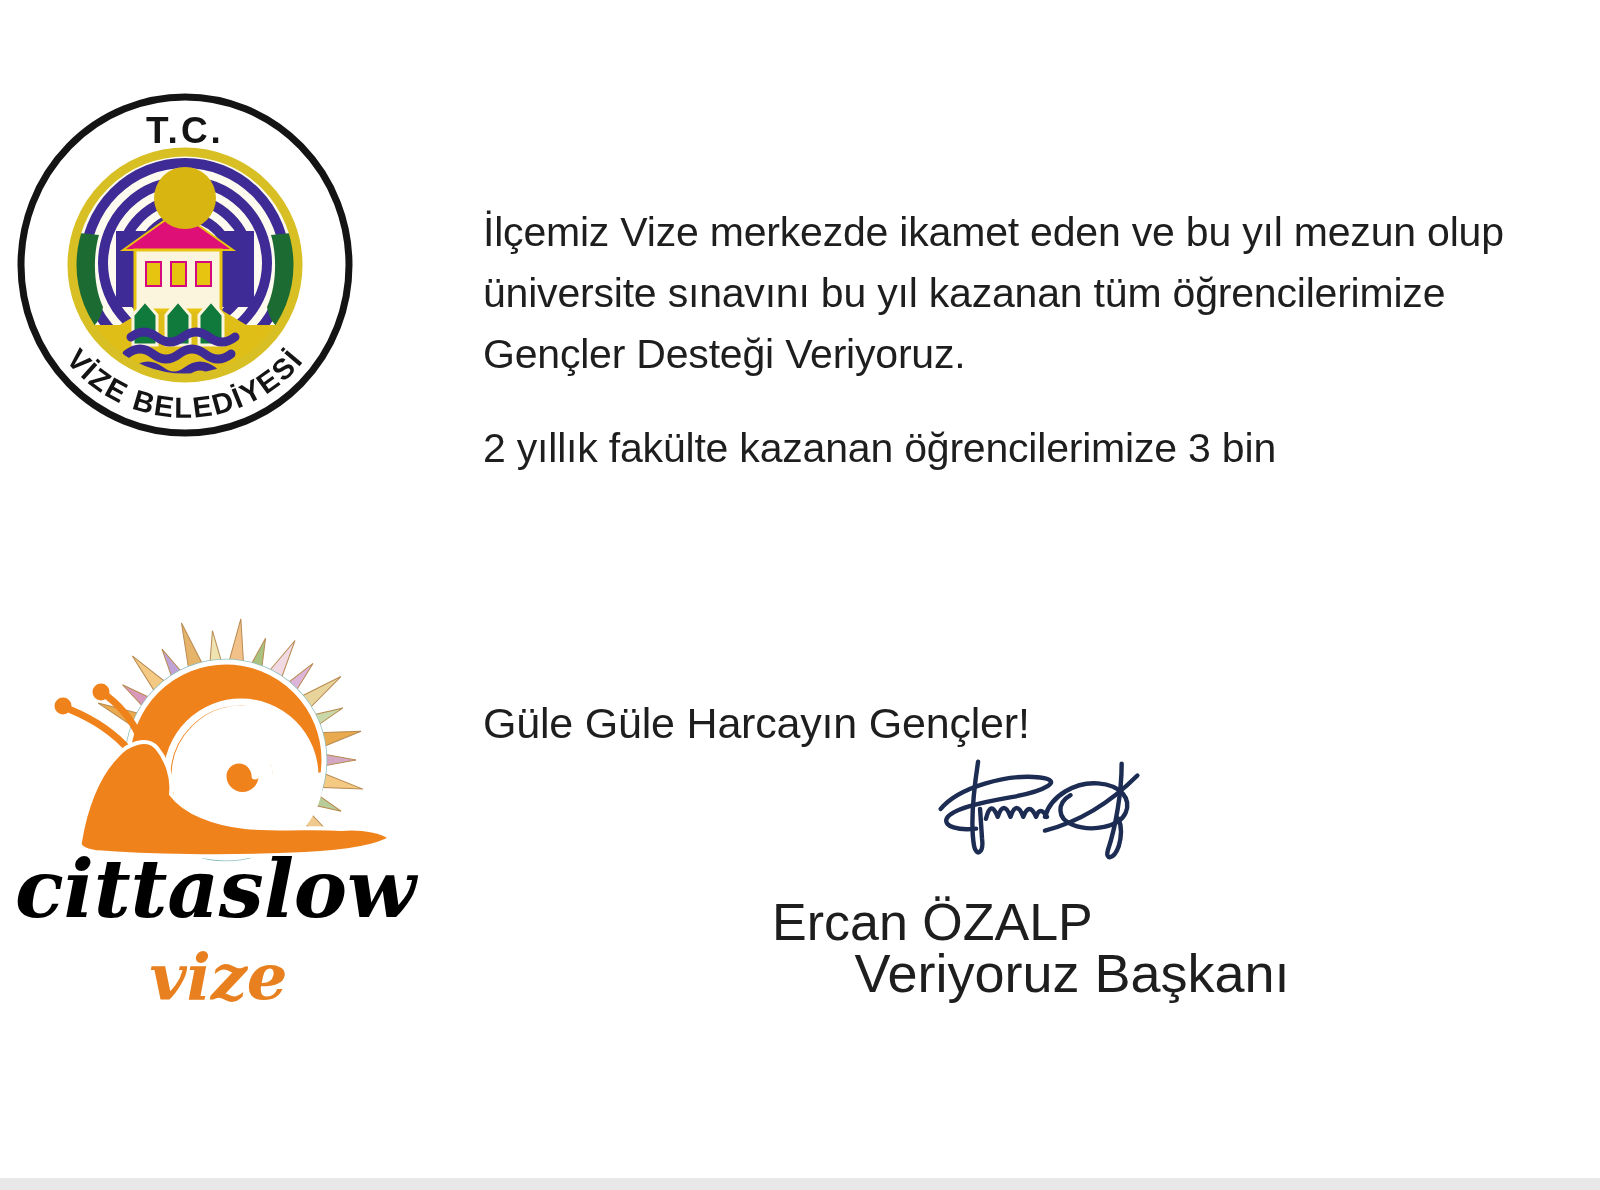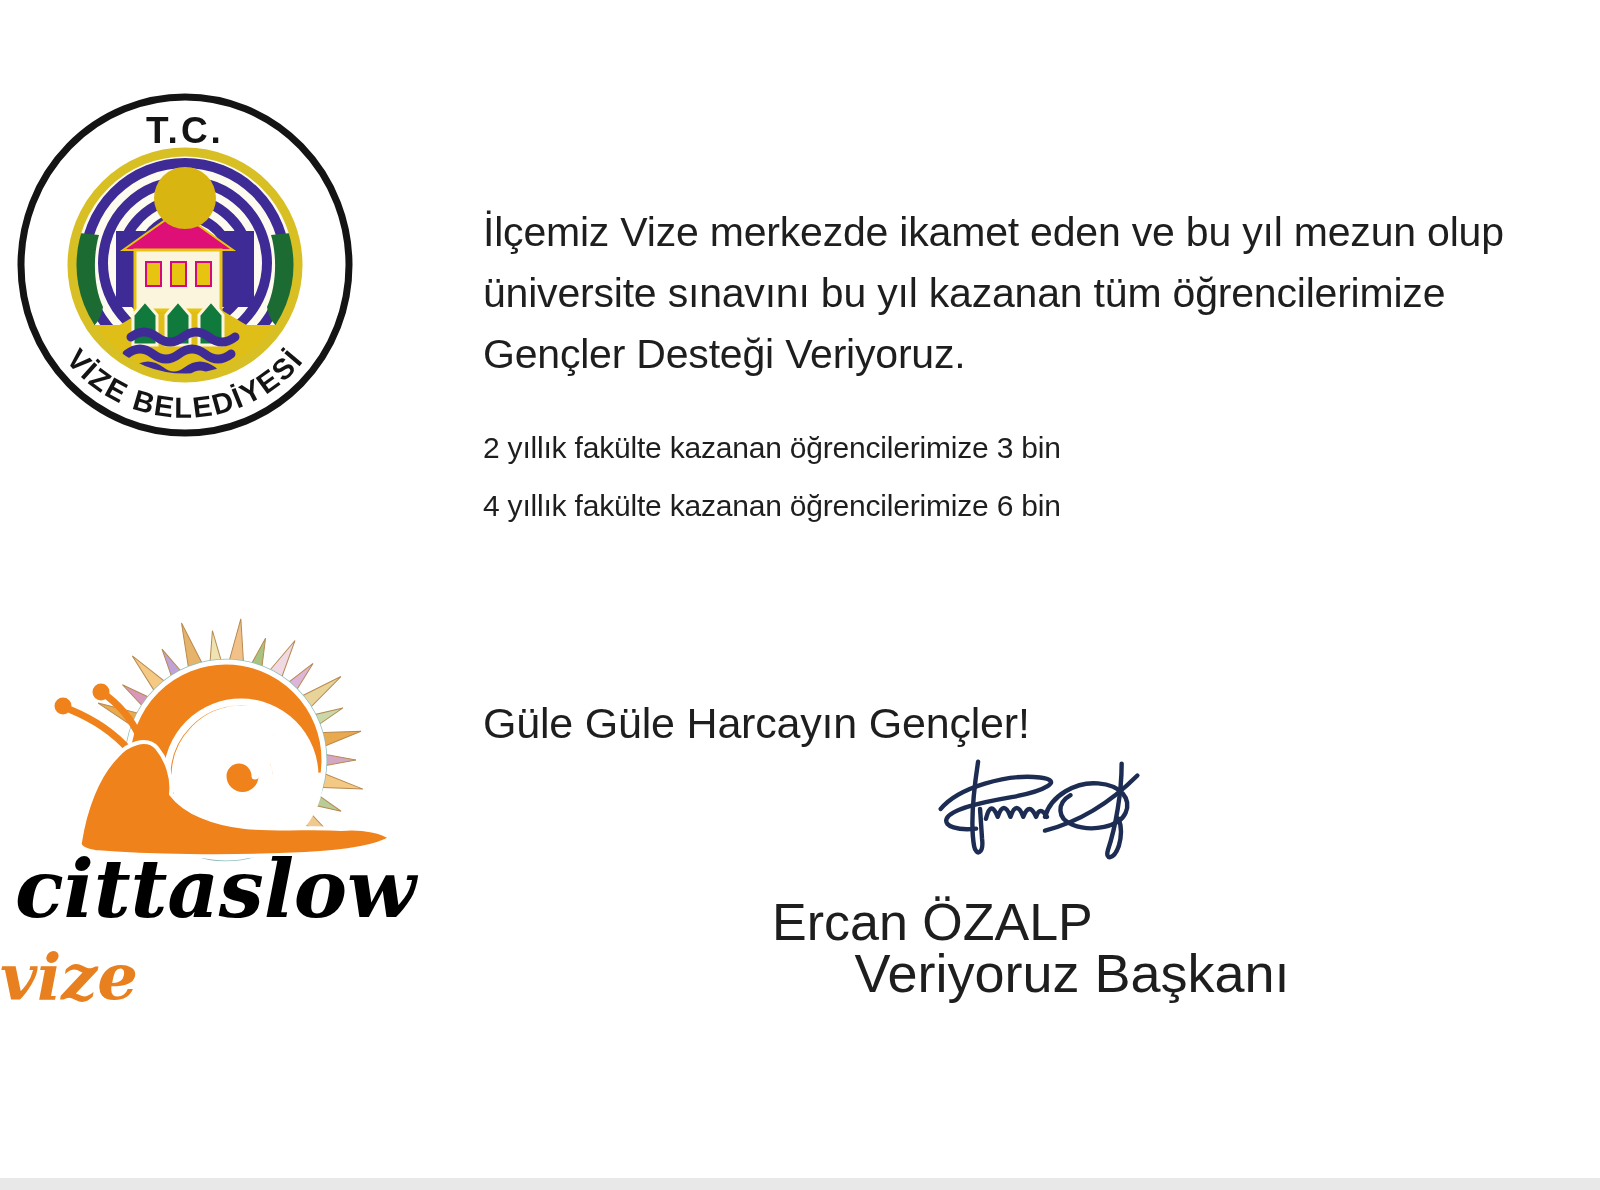--- a/index.html
+++ b/index.html
@@ -6,21 +6,21 @@
   #canvas{
     position:relative;width:1600px;height:1178px;background:#ffffff;
     overflow:hidden;font-family:"Liberation Sans",sans-serif;color:#1e1e1e;
   }
   
   .textline{white-space:nowrap;letter-spacing:-0.2px;}
   #intro{
     position:absolute;left:483px;top:186px;font-size:41px;line-height:61px;margin-top:16px;
   }
   #support{
-    position:absolute;left:483px;top:419px;font-size:30px;line-height:58px;
+    position:absolute;left:483px;top:419px;font-size:41px;line-height:58px;
   }
   #closing{
     position:absolute;left:483px;top:699px;font-size:43px;line-height:48px;
   }
   #signatory-name{
     position:absolute;left:772px;top:892px;width:600px;text-align:left;
     font-size:52px;white-space:nowrap;
   }
   #signatory-title{
     position:absolute;left:772px;top:942px;width:600px;text-align:center;
@@ -28,21 +28,21 @@
   }
   
   #municipal-logo{position:absolute;left:15px;top:93px;width:340px;height:345px;}
   #cittaslow-snail{position:absolute;left:25px;top:598px;width:380px;height:272px;}
   #cittaslow-wordmark{
     position:absolute;left:15px;top:843px;width:385px;text-align:center;
     font-family:"DejaVu Serif",serif;font-style:italic;font-weight:bold;
     font-size:80px;line-height:92px;color:#000000;white-space:nowrap;
   }
   #cittaslow-city{
-    position:absolute;left:0;top:938px;width:385px;text-align:left;
+    position:absolute;left:26px;top:938px;width:385px;text-align:center;
     font-family:"DejaVu Serif",serif;font-style:italic;font-weight:bold;
     font-size:64px;line-height:78px;color:#e8801f;white-space:nowrap;
   }
   #signature-svg{position:absolute;left:928px;top:748px;width:228px;height:118px;}
 </style>
 </head>
 <body>
 
 <div id="canvas">
 
@@ -179,21 +179,20 @@
   <div id="cittaslow-city" class="textline">vize</div>
 
   <div id="intro">
     <div class="textline">İlçemiz Vize merkezde ikamet eden ve bu yıl mezun olup</div>
     <div class="textline">üniversite sınavını bu yıl kazanan tüm öğrencilerimize</div>
     <div class="textline">Gençler Desteği Veriyoruz.</div>
   </div>
 
   <div id="support">
     <div class="textline">2 yıllık fakülte kazanan öğrencilerimize 3 bin</div>
-    <div class="textline">4 yıllık fakülte kazanan öğrencilerimize 6 bin</div>
   </div>
 
   <div id="closing" class="textline">Güle Güle Harcayın Gençler!</div>
 
   <svg id="signature-svg" viewBox="0 0 230 120" xmlns="http://www.w3.org/2000/svg">
     <g fill="none" stroke="#1d2c52" stroke-width="4.5" stroke-linecap="round" stroke-linejoin="round">
       <path d="M 12 62 C 30 40 80 26 113 30 C 138 33 118 44 84 50 C 55 55 22 62 18 72 C 15 80 30 84 48 82"></path>
       <path d="M 50 14 C 46 40 42 78 46 100 C 48 110 56 108 54 92 L 52 62"></path>
       <path d="M 58 72 Q 63 52 70 70 Q 76 52 83 70 Q 89 52 96 70 Q 102 54 109 70 Q 113 58 120 70"></path>
       <path d="M 118 70 C 124 48 150 34 172 36 C 196 38 206 52 200 66 C 194 80 166 86 146 78 C 130 72 130 56 144 48"></path>

